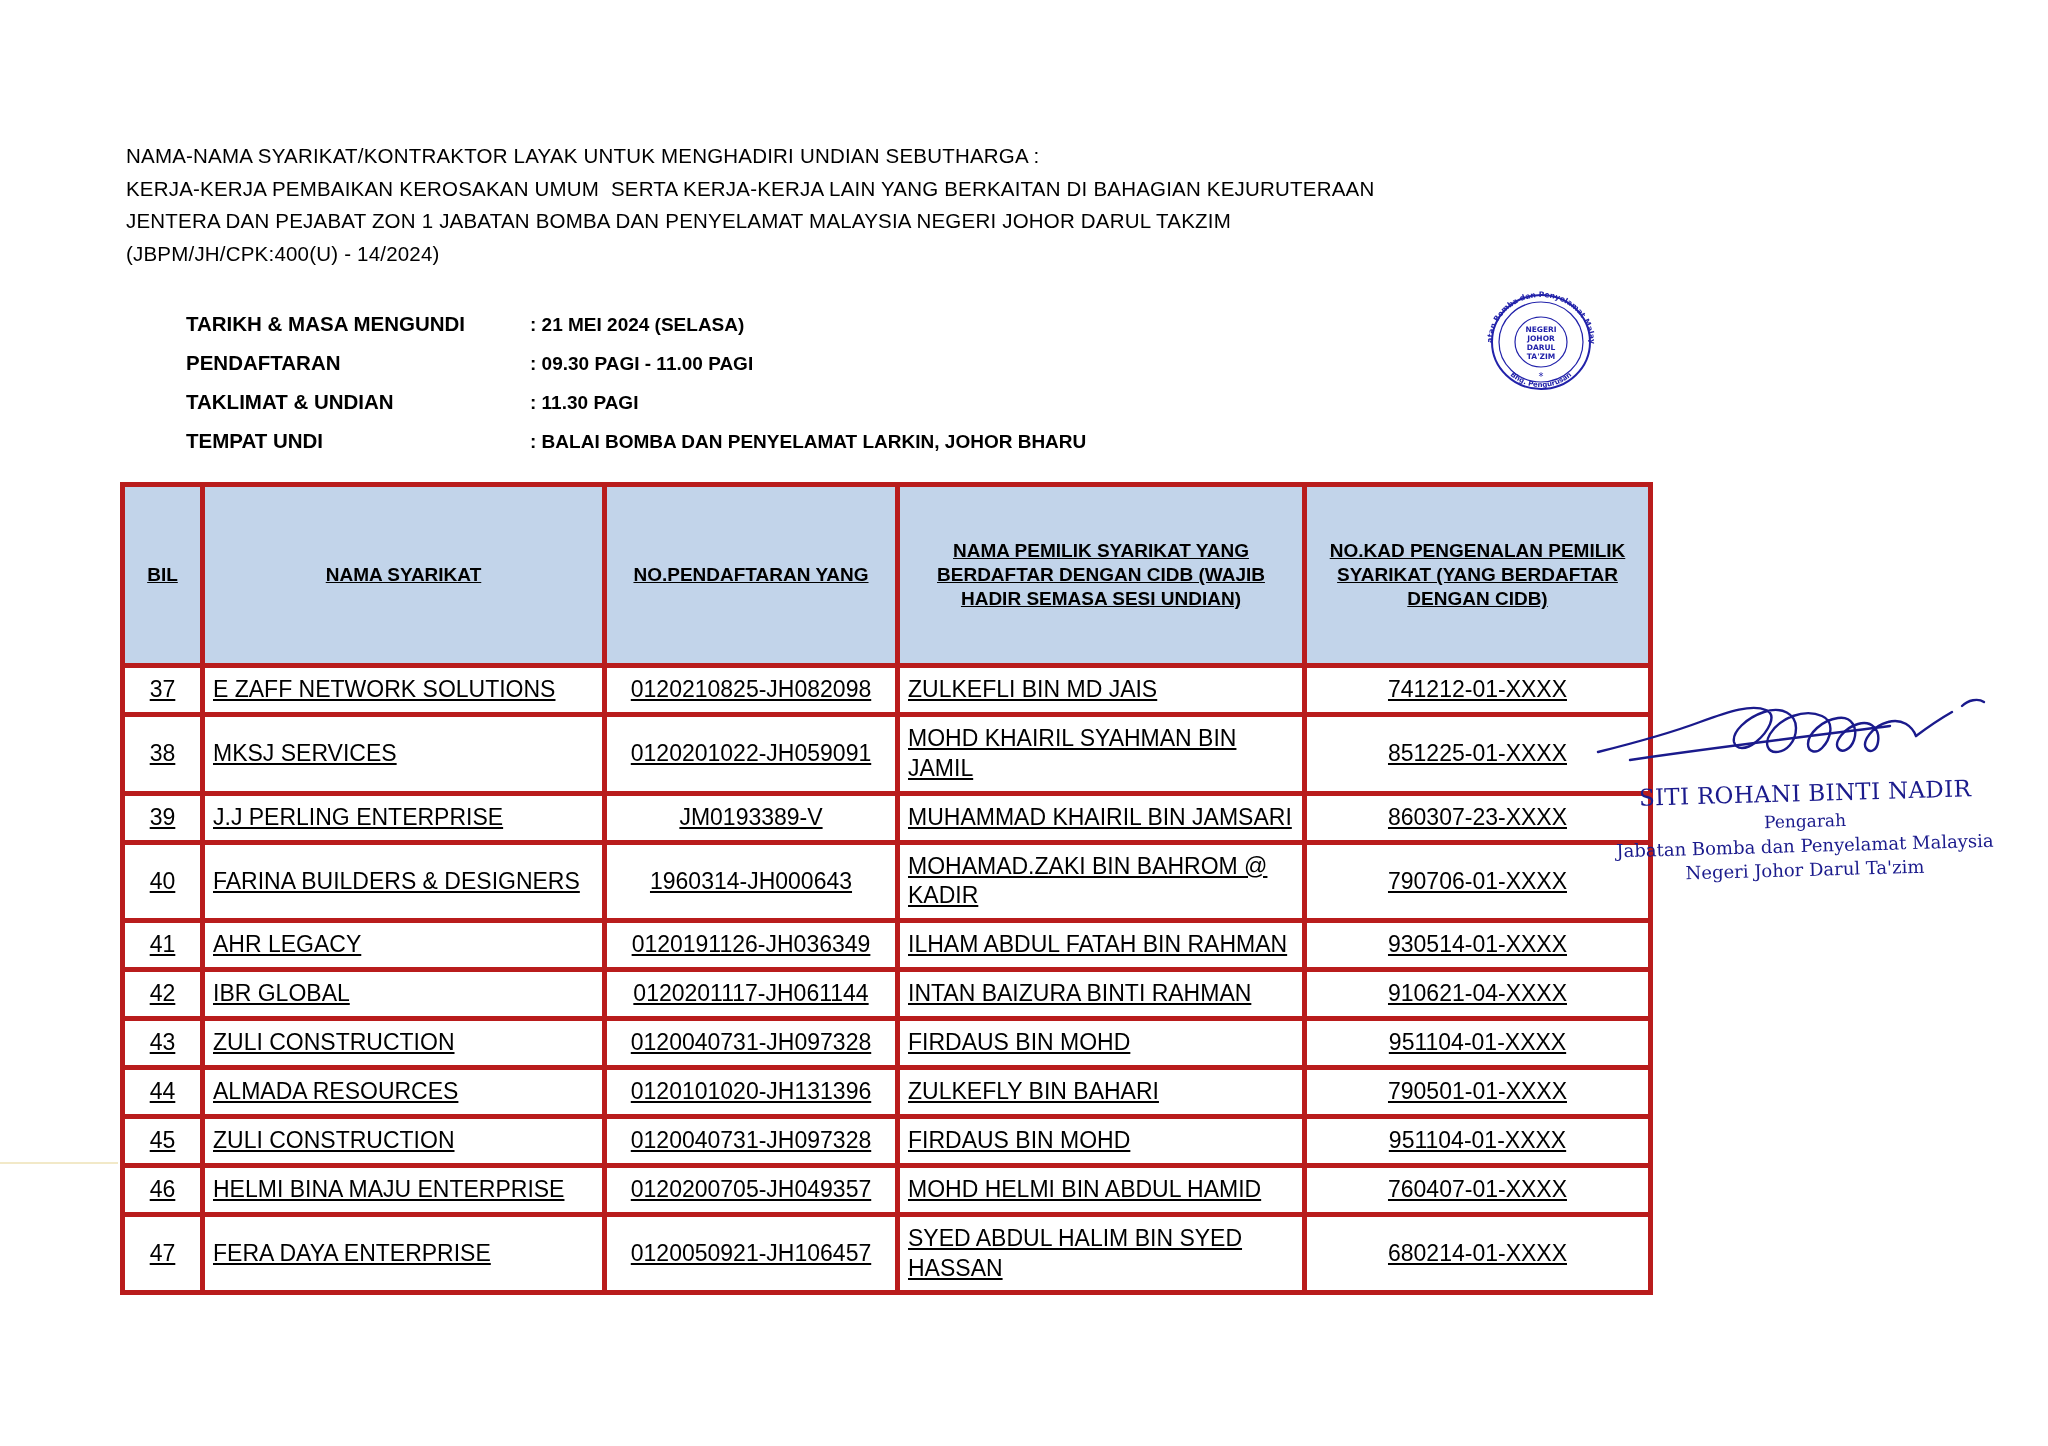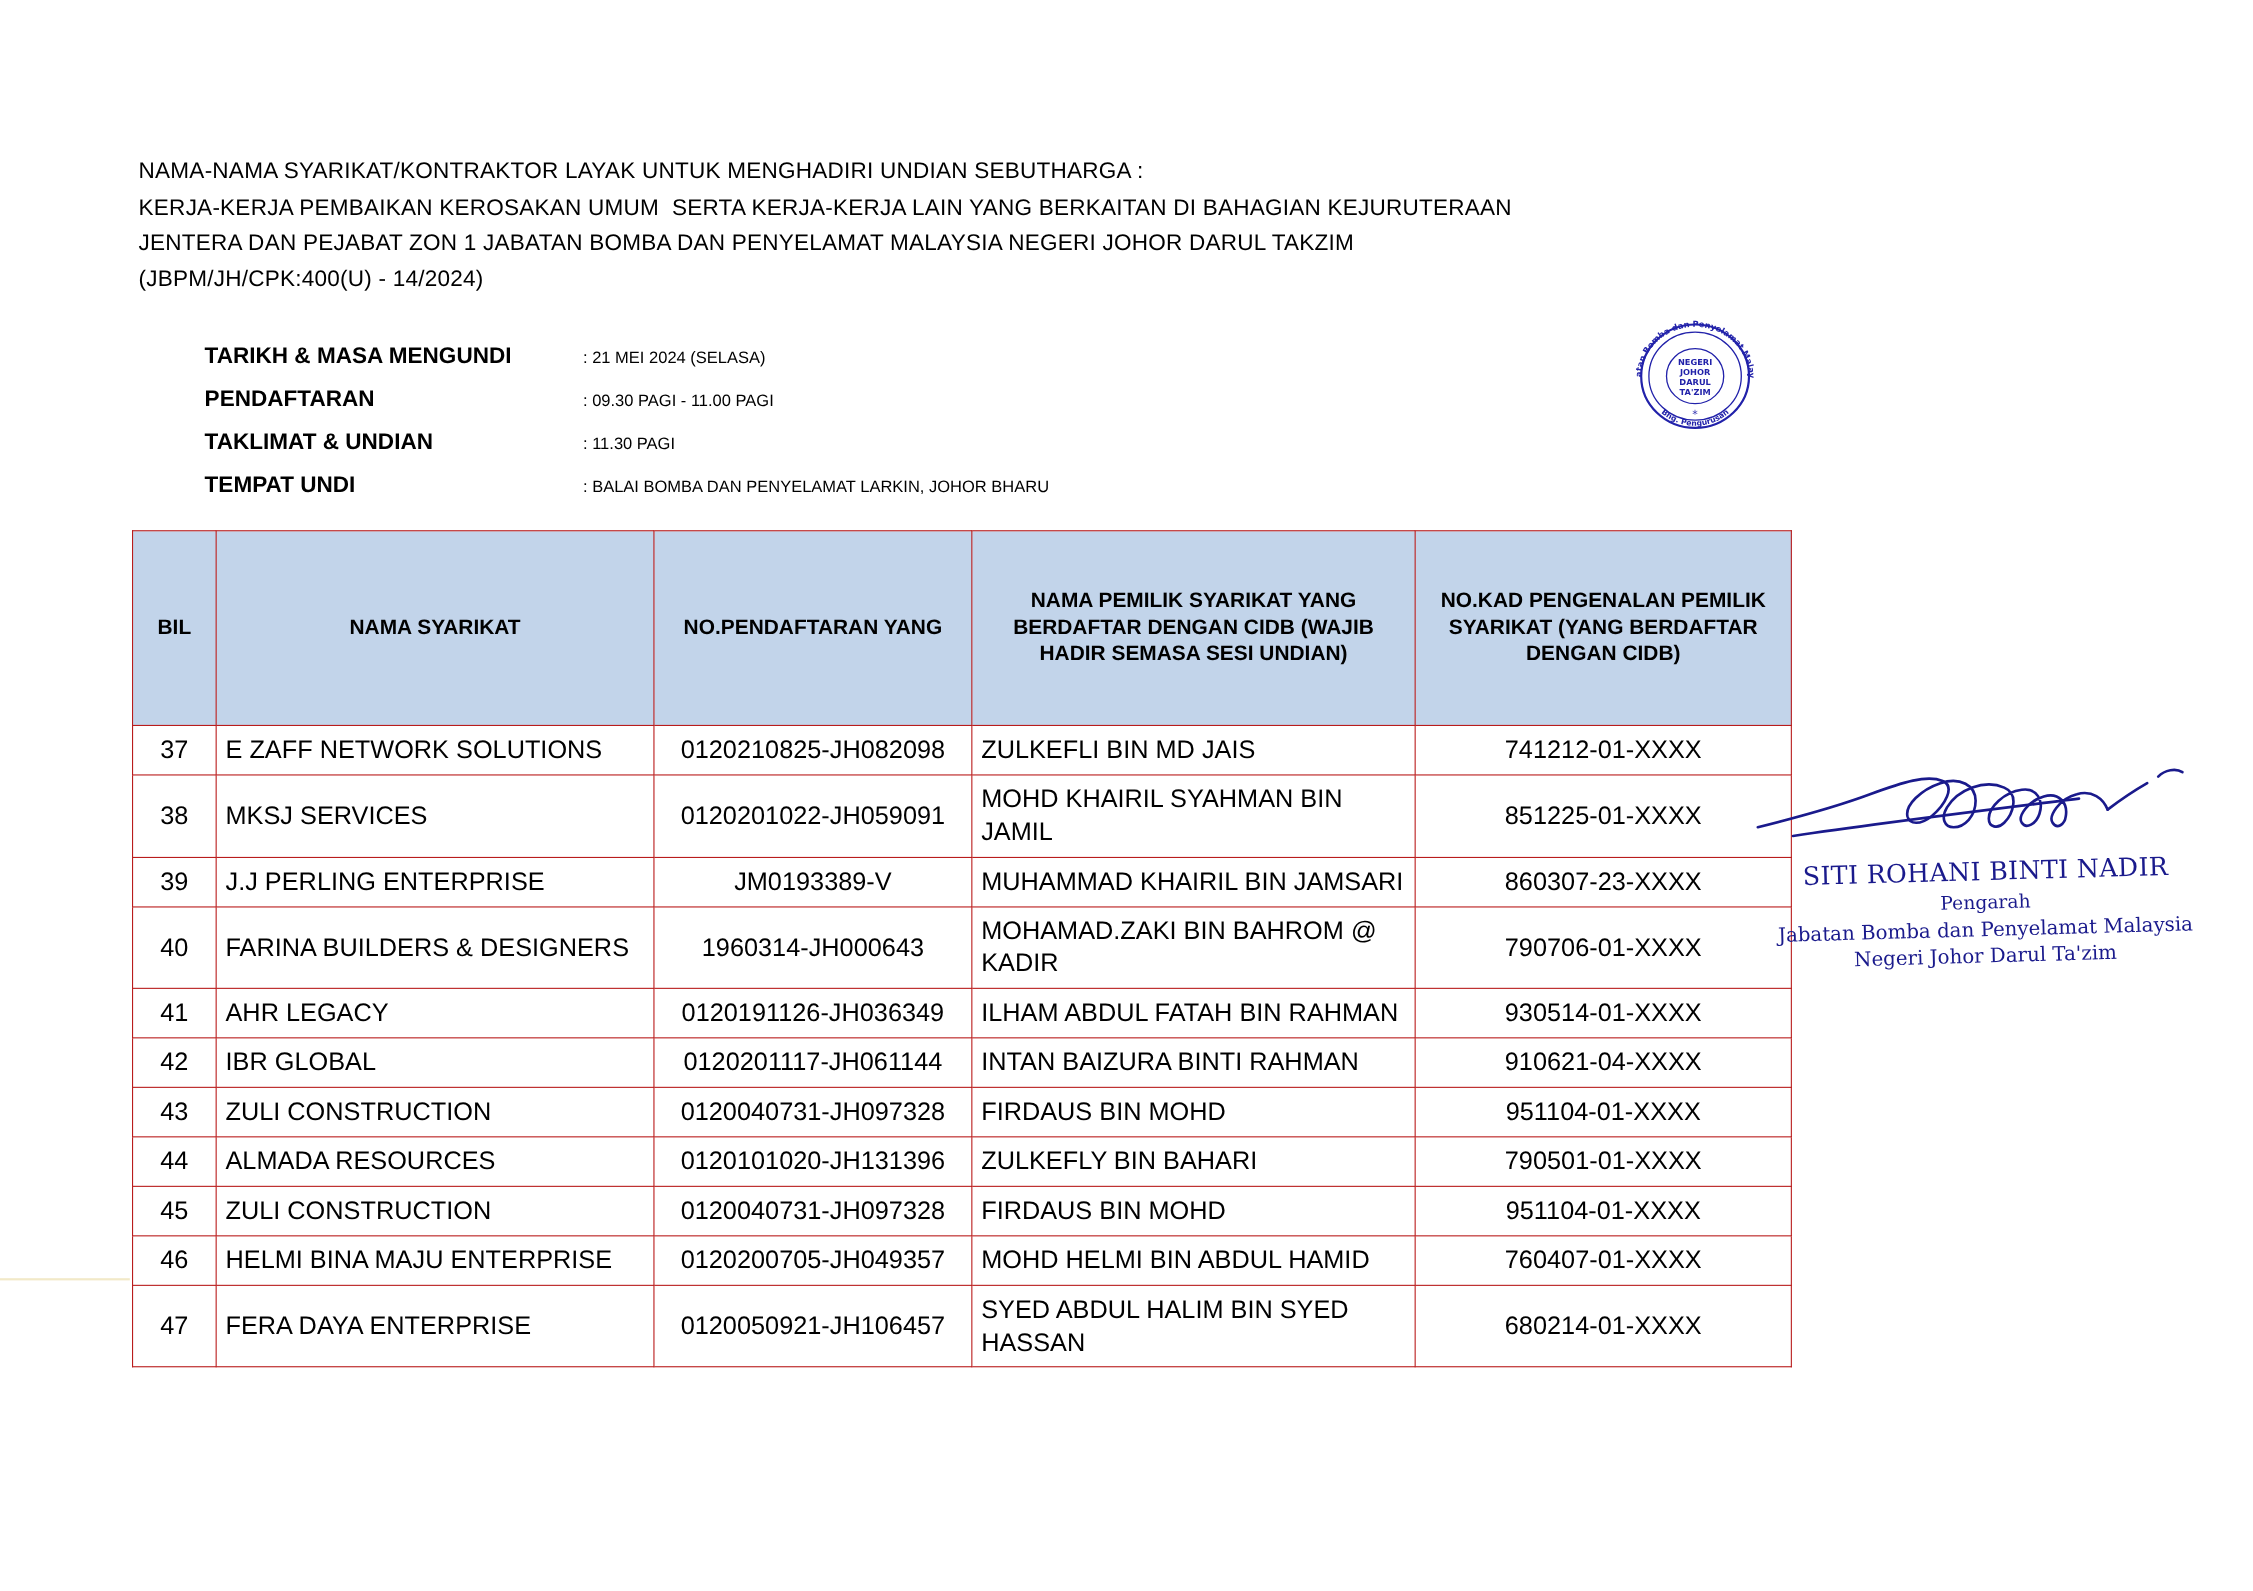--- a/index.html
+++ b/index.html
@@ -53,22 +53,22 @@
     height: 39px;
     gap: 48px;
   }
   .detail-label {
     width: 296px;
     font-size: 20.5px;
     font-weight: bold;
     white-space: pre;
   }
   .detail-value {
-    font-size: 15px;
-    font-weight: normal;
+    font-size: 19px;
+    font-weight: bold;
     white-space: pre;
   }
 
   
   .stamp {
     position: absolute;
     left: 1478px;
     top: 288px;
     width: 126px;
     height: 104px;
@@ -81,23 +81,24 @@
     left: 120px;
     top: 482px;
     width: 1443px;
   }
   table.main {
     border-collapse: collapse;
     width: 100%;
     table-layout: fixed;
   }
   table.main th, table.main td {
-    border: 1px solid #b91c1c;
+    border: 5px solid #b91c1c;
     padding: 0;
     vertical-align: middle;
+    text-decoration: underline;
   }
   table.main thead th {
     background: #c2d4ea;
     font-size: 19px;
     font-weight: bold;
     text-align: center;
     line-height: 1.28;
     padding: 7px 6px;
     height: 162px;
   }

